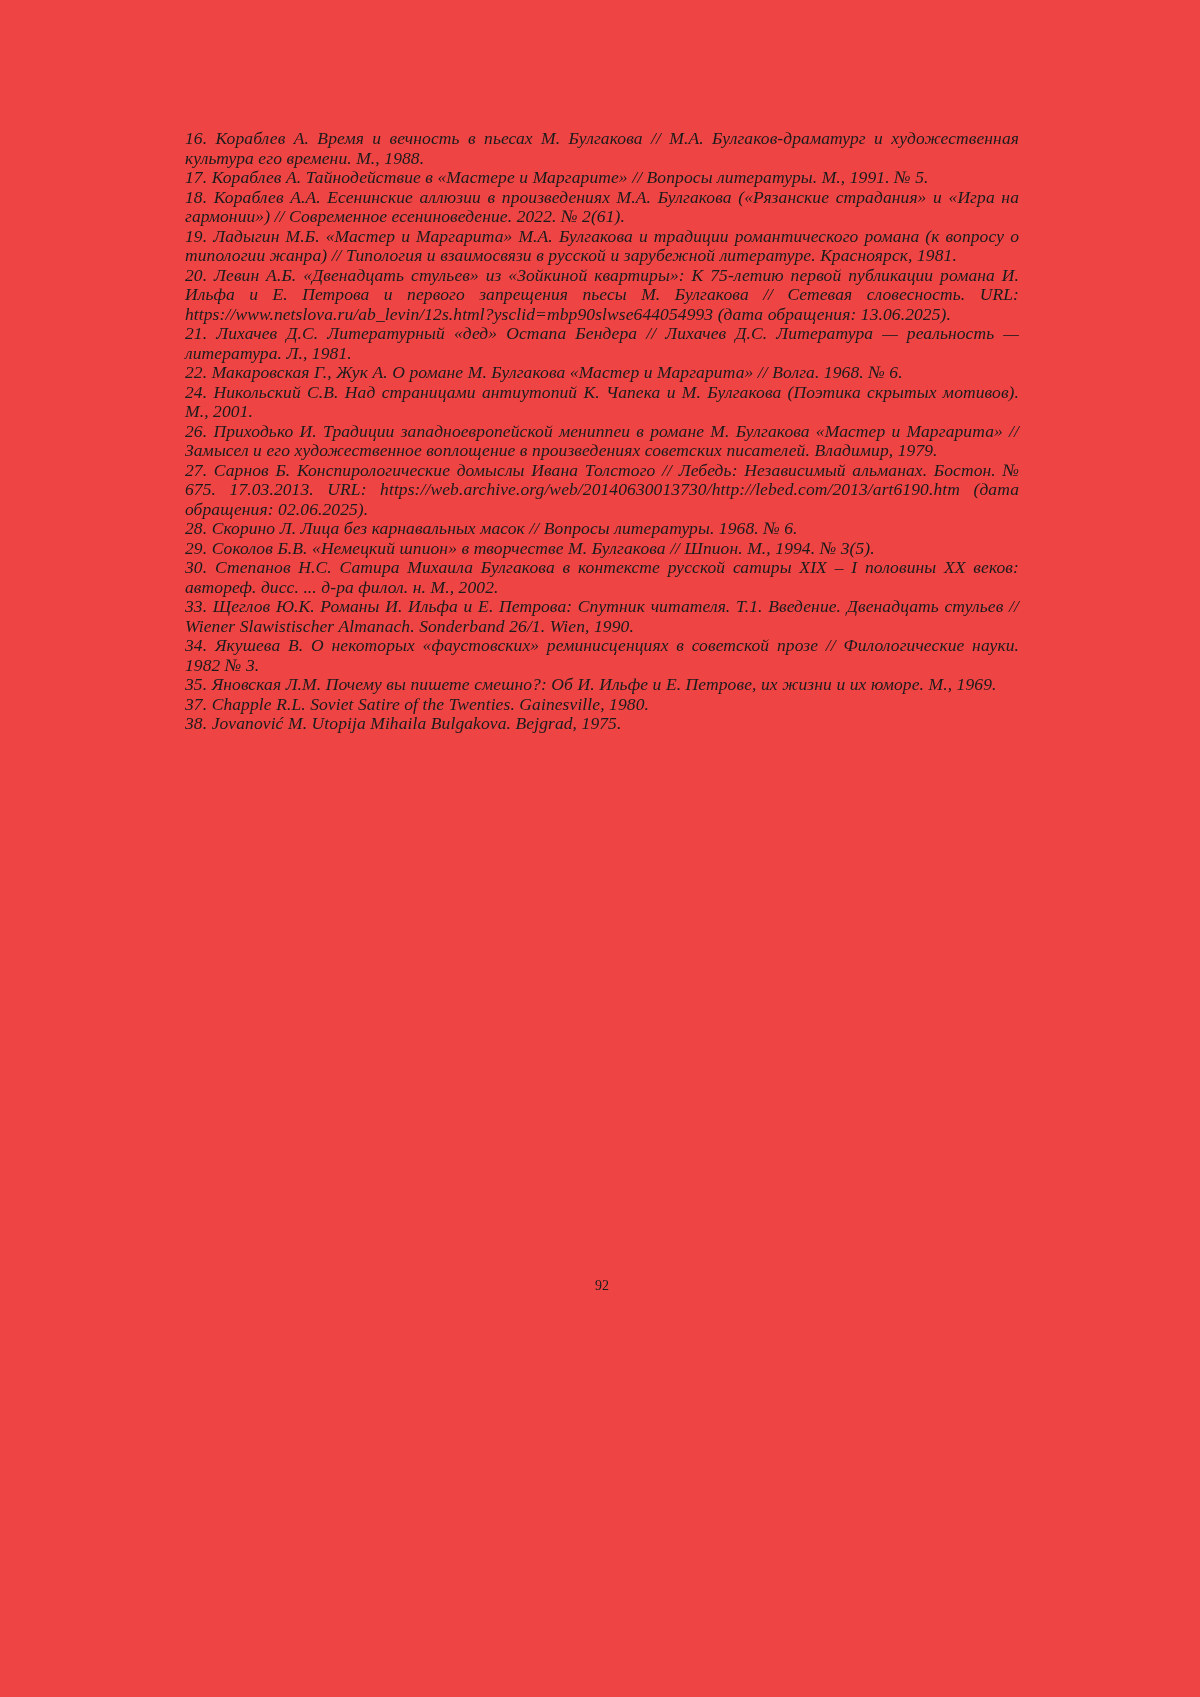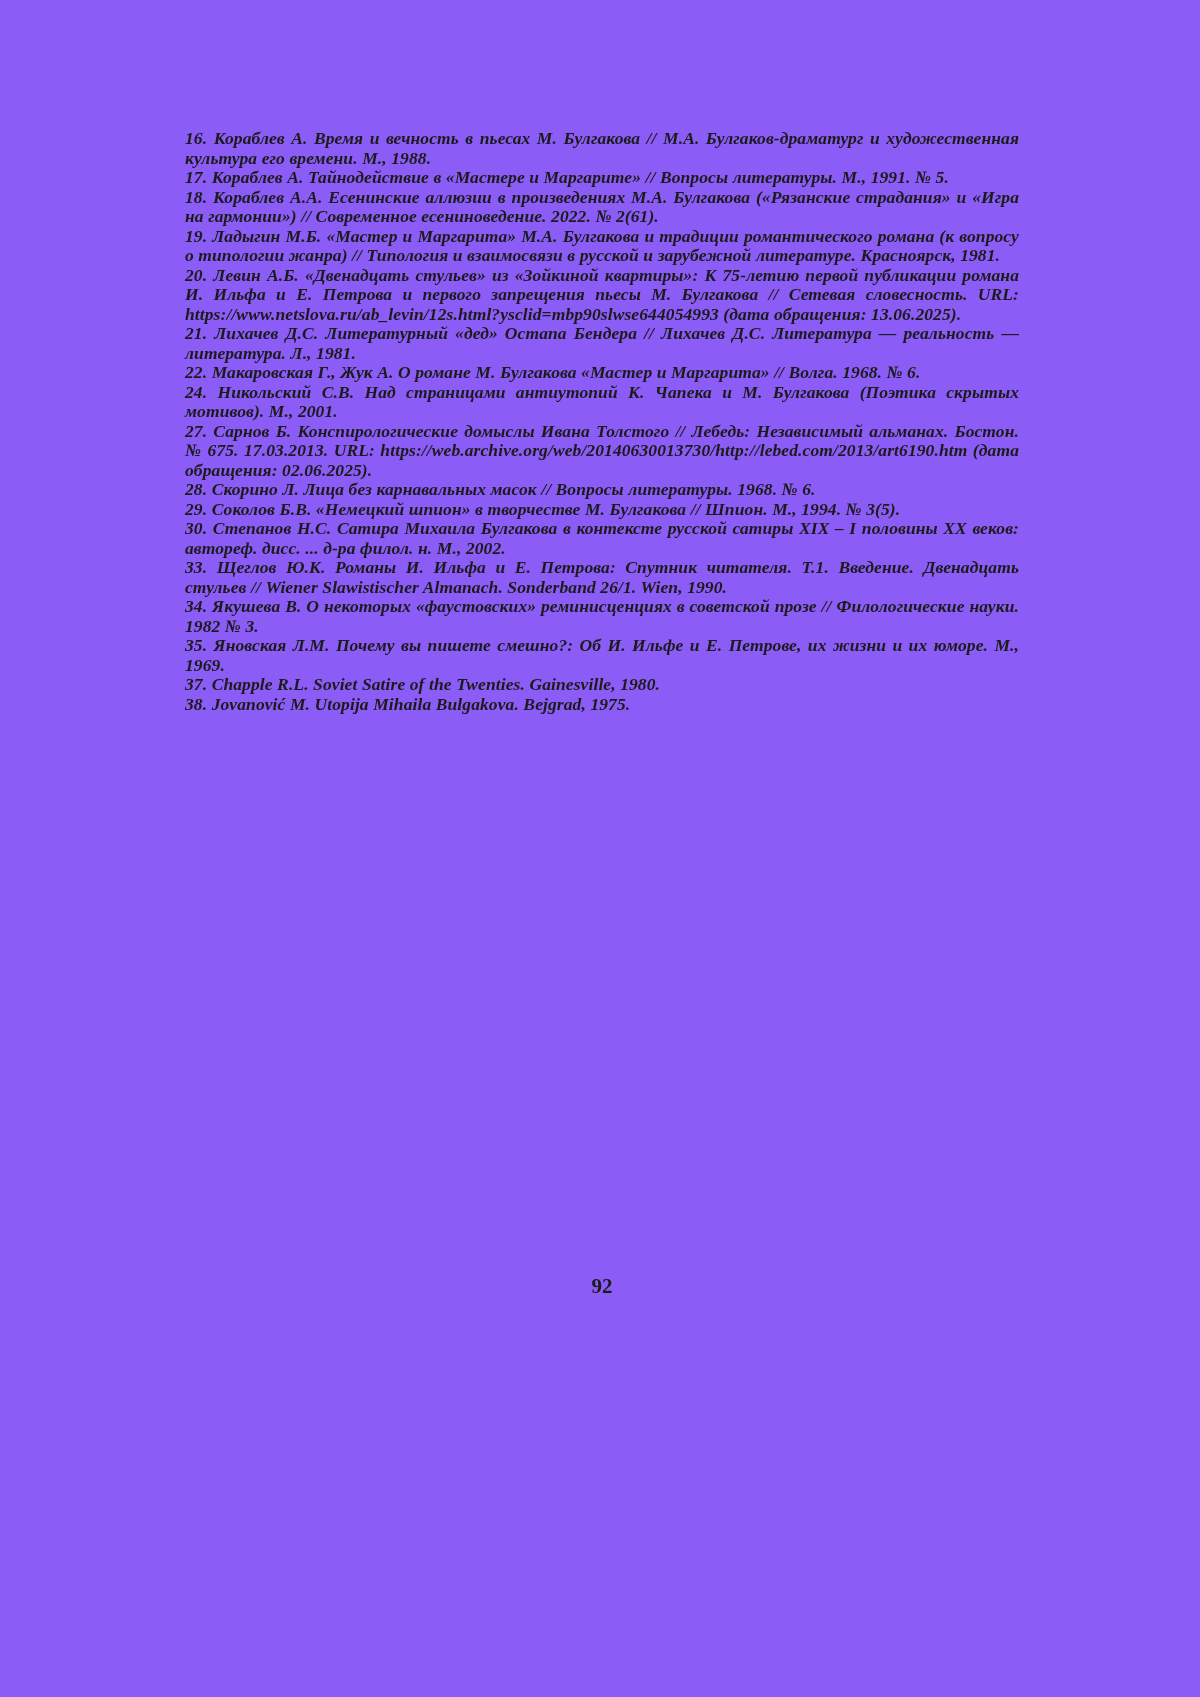--- a/index.html
+++ b/index.html
@@ -10,22 +10,21 @@
   body {
     width: 1200px;
     height: 1697px;
     position: relative;
     font-family: "Liberation Serif", serif;
     color: #1b1b1b;
   }
   .page {
     position: absolute;
     inset: 0;
-    background: #8b5cf6;
-    font-weight: bold;
+    background: #ef4444;
   }
   .text-block {
     position: absolute;
     left: 185px;
     top: 129px;
     width: 834px;
     font-style: italic;
     font-size: 17.5px;
     line-height: 19.5px;
     text-align: justify;
@@ -38,38 +37,39 @@
     text-align: justify;
     text-justify: inter-word;
   }
   .page-number {
     position: absolute;
     left: 185px;
     top: 1276px;
     width: 834px;
     text-align: center;
     font-style: normal;
-    font-size: 21px;
+    font-size: 14px;
     line-height: 20px;
     color: #1b1b1b;
   }
 </style>
 </head>
 <body>
 
 <div class="page">
   <div class="text-block">
     <p class="ref">16. Кораблев А. Время и вечность в пьесах М. Булгакова // М.А. Булгаков-драматург и художественная культура его времени. М., 1988.</p>
     <p class="ref">17. Кораблев А. Тайнодействие в «Мастере и Маргарите» // Вопросы литературы. М., 1991. № 5.</p>
     <p class="ref">18. Кораблев А.А. Есенинские аллюзии в произведениях М.А. Булгакова («Рязанские страдания» и «Игра на гармонии») // Современное есениноведение. 2022. № 2(61).</p>
     <p class="ref">19. Ладыгин М.Б. «Мастер и Маргарита» М.А. Булгакова и традиции романтического романа (к вопросу о типологии жанра) // Типология и взаимосвязи в русской и зарубежной литературе. Красноярск, 1981.</p>
     <p class="ref">20. Левин А.Б. «Двенадцать стульев» из «Зойкиной квартиры»: К 75-летию первой публикации романа И. Ильфа и Е. Петрова и первого запрещения пьесы М. Булгакова // Сетевая словесность. URL: https://www.netslova.ru/ab_levin/12s.html?ysclid=mbp90slwse644054993 (дата обращения: 13.06.2025).</p>
     <p class="ref">21. Лихачев Д.С. Литературный «дед» Остапа Бендера // Лихачев Д.С. Литература — реальность — литература. Л., 1981.</p>
     <p class="ref">22. Макаровская Г., Жук А. О романе М. Булгакова «Мастер и Маргарита» // Волга. 1968. № 6.</p>
     <p class="ref">24. Никольский С.В. Над страницами антиутопий К. Чапека и М. Булгакова (Поэтика скрытых мотивов). М., 2001.</p>
+    <p class="ref">26. Приходько И. Традиции западноевропейской мениппеи в романе М. Булгакова «Мастер и Маргарита» // Замысел и его художественное воплощение в произведениях советских писателей. Владимир, 1979.</p>
     <p class="ref">27. Сарнов Б. Конспирологические домыслы Ивана Толстого // Лебедь: Независимый альманах. Бостон. № 675. 17.03.2013. URL: https://web.archive.org/web/20140630013730/http://lebed.com/2013/art6190.htm (дата обращения: 02.06.2025).</p>
     <p class="ref">28. Скорино Л. Лица без карнавальных масок // Вопросы литературы. 1968. № 6.</p>
     <p class="ref">29. Соколов Б.В. «Немецкий шпион» в творчестве М. Булгакова // Шпион. М., 1994. № 3(5).</p>
     <p class="ref">30. Степанов Н.С. Сатира Михаила Булгакова в контексте русской сатиры XIX – I половины XX веков: автореф. дисс. ... д-ра филол. н. М., 2002.</p>
     <p class="ref">33. Щеглов Ю.К. Романы И. Ильфа и Е. Петрова: Спутник читателя. Т.1. Введение. Двенадцать стульев // Wiener Slawistischer Almanach. Sonderband 26/1. Wien, 1990.</p>
     <p class="ref">34. Якушева В. О некоторых «фаустовских» реминисценциях в советской прозе // Филологические науки. 1982 № 3.</p>
     <p class="ref">35. Яновская Л.М. Почему вы пишете смешно?: Об И. Ильфе и Е. Петрове, их жизни и их юморе. М., 1969.</p>
     <p class="ref">37. Chapple R.L. Soviet Satire of the Twenties. Gainesville, 1980.</p>
     <p class="ref">38. Jovanović M. Utopija Mihaila Bulgakova. Bejgrad, 1975.</p>
   </div>

